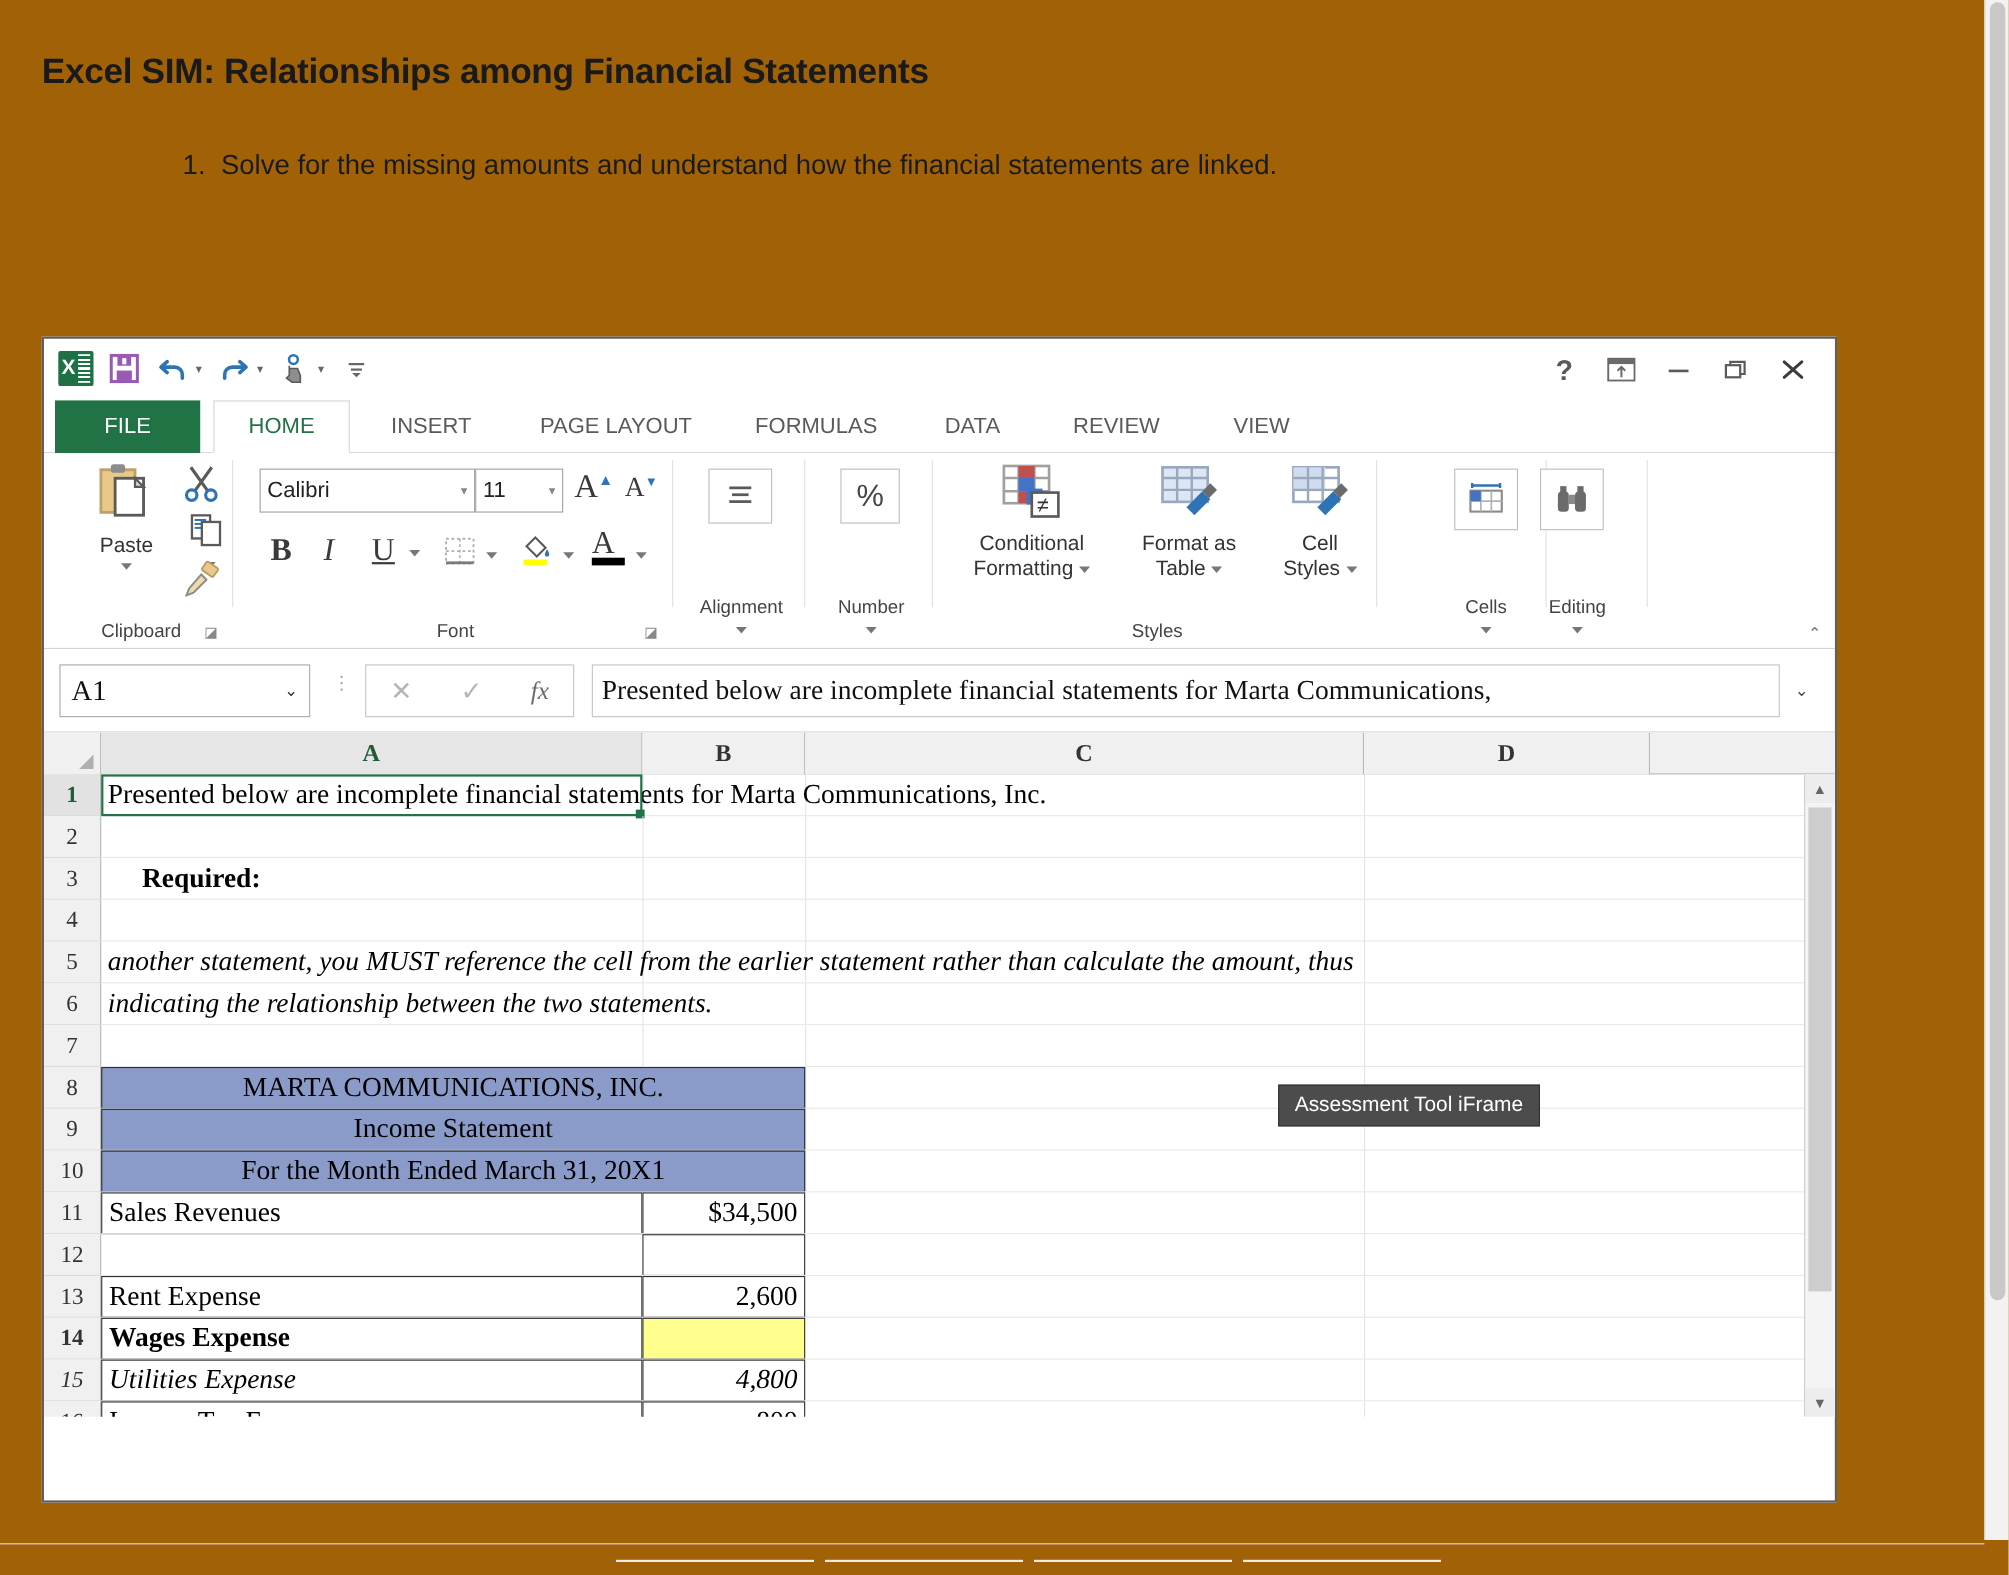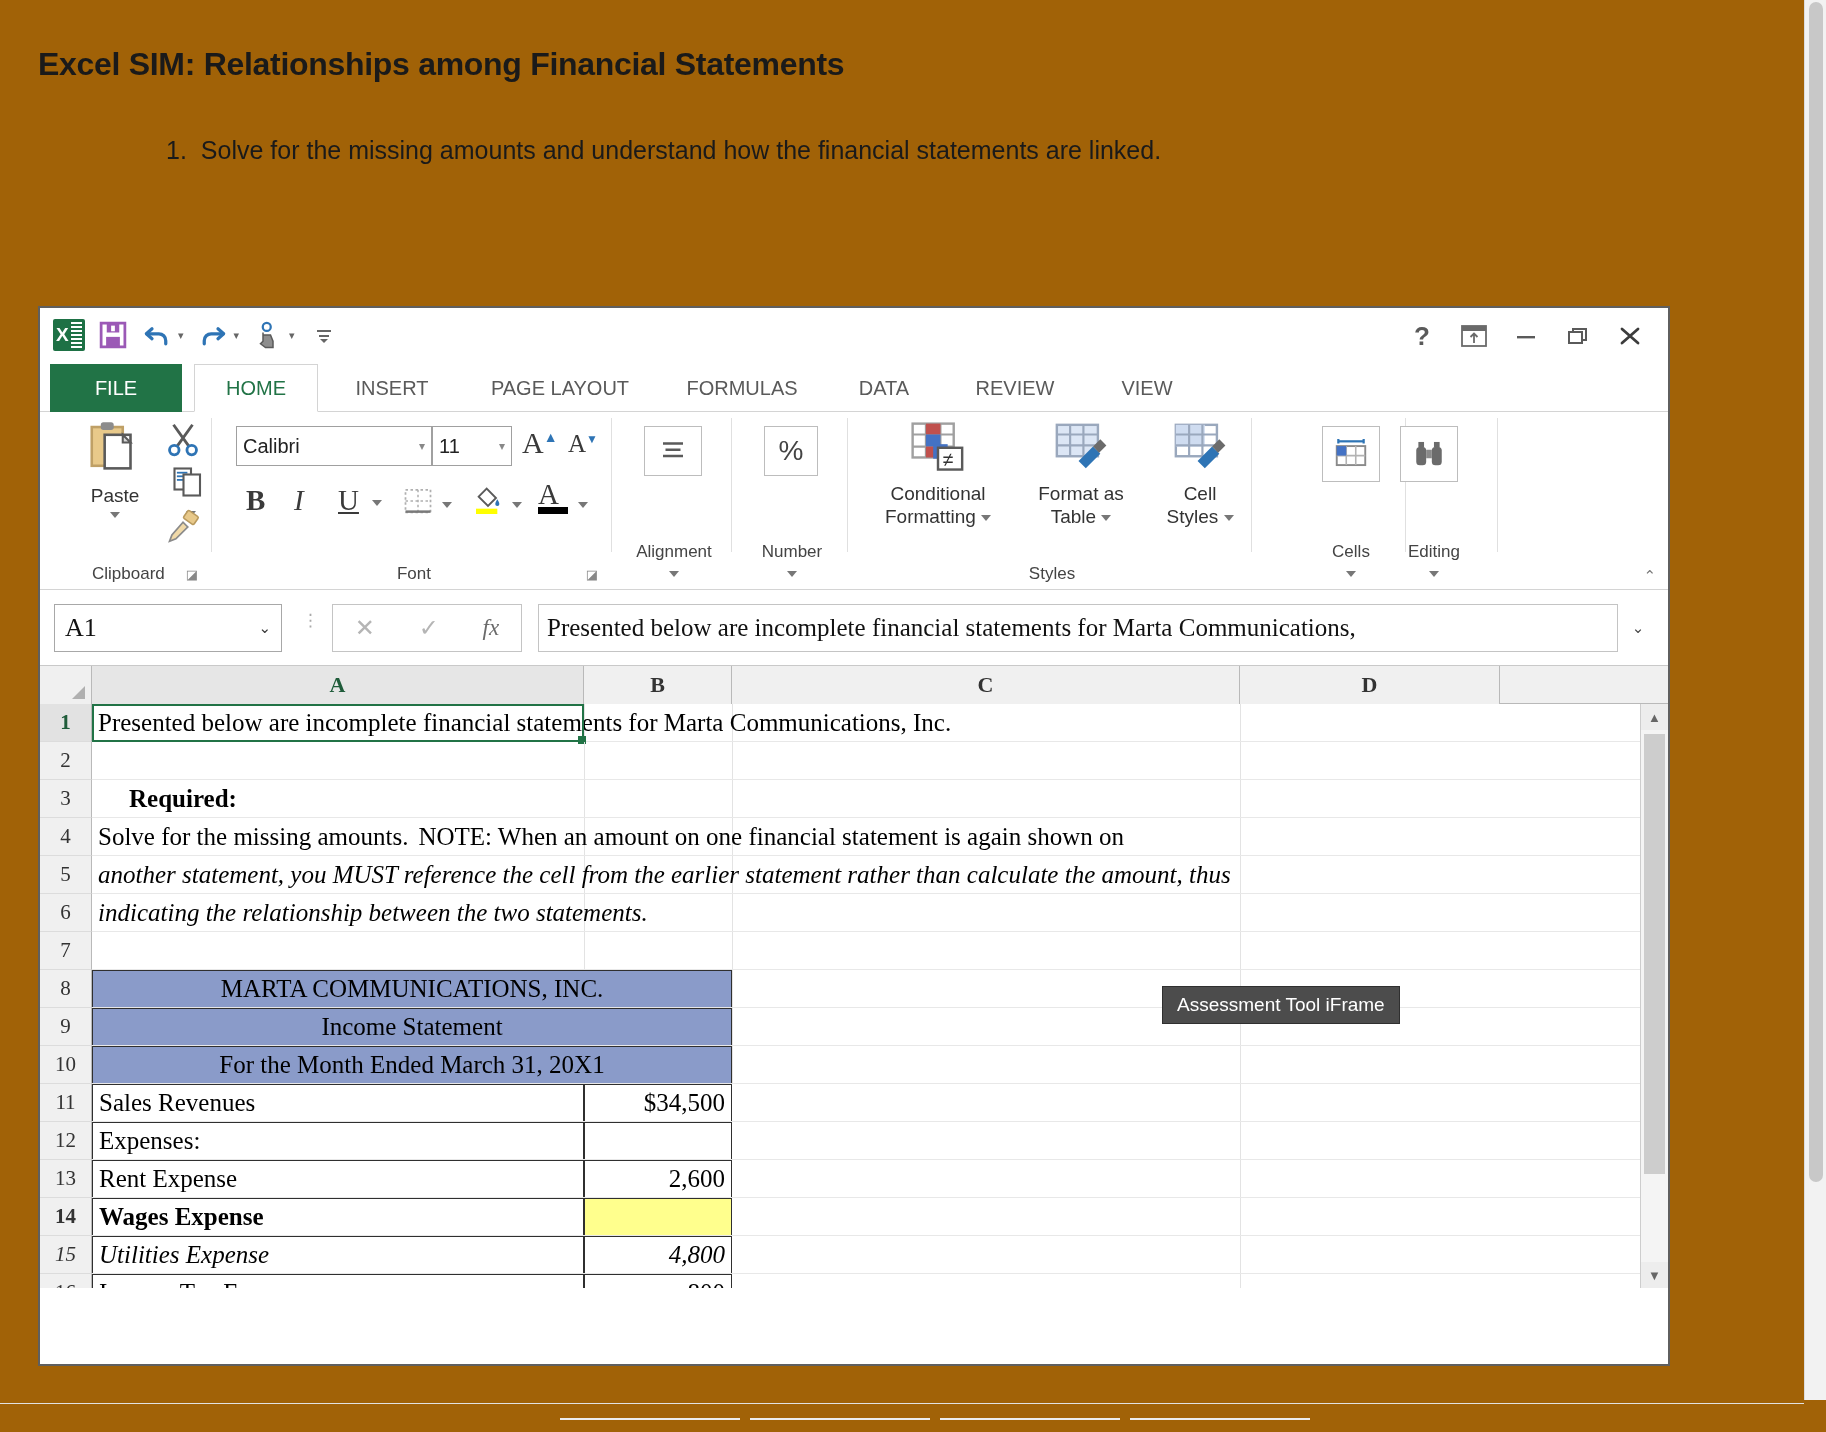--- a/index.html
+++ b/index.html
@@ -585,24 +585,20 @@
           </div>
           <div class="rl"></div>
         </div>
 
         <div class="row" style="position:absolute;top:114px;left:0;right:0;">
           <div class="rh">4</div>
           <div class="cellzone">
             <div class="gl" style="left:492px;"></div>
               <div class="gl" style="left:640px;"></div>
               <div class="gl" style="left:1148px;"></div>
-            <div class="cell" style="left:0;width:1400px;">
-              <span class="b">Solve for the missing amounts.</span>
-              <span class="i" style="margin-left:10px;">NOTE:  When an amount on one financial statement is again shown on</span>
-            </div>
           </div>
           <div class="rl"></div>
         </div>
 
         <div class="row" style="position:absolute;top:152px;left:0;right:0;">
           <div class="rh">5</div>
           <div class="cellzone">
             <div class="gl" style="left:492px;"></div>
               <div class="gl" style="left:640px;"></div>
               <div class="gl" style="left:1148px;"></div>
@@ -670,21 +666,20 @@
             <div class="cell nofill" style="left:0;width:492px;">Sales Revenues</div>
             <div class="cell r nofill" style="left:492px;width:148px;">$34,500</div>
           </div>
           <div class="rl"></div>
         </div>
 
         <div class="row" style="position:absolute;top:418px;left:0;right:0;">
           <div class="rh">12</div>
           <div class="cellzone">
             <div class="gl" style="left:1148px;"></div>
-            <div class="cell nofill" style="left:0;width:492px;">Expenses:</div>
             <div class="cell r nofill" style="left:492px;width:148px;"></div>
           </div>
           <div class="rl"></div>
         </div>
 
         <div class="row" style="position:absolute;top:456px;left:0;right:0;">
           <div class="rh">13</div>
           <div class="cellzone">
             <div class="gl" style="left:1148px;"></div>
             <div class="cell nofill" style="left:0;width:492px;">   Rent Expense</div>

